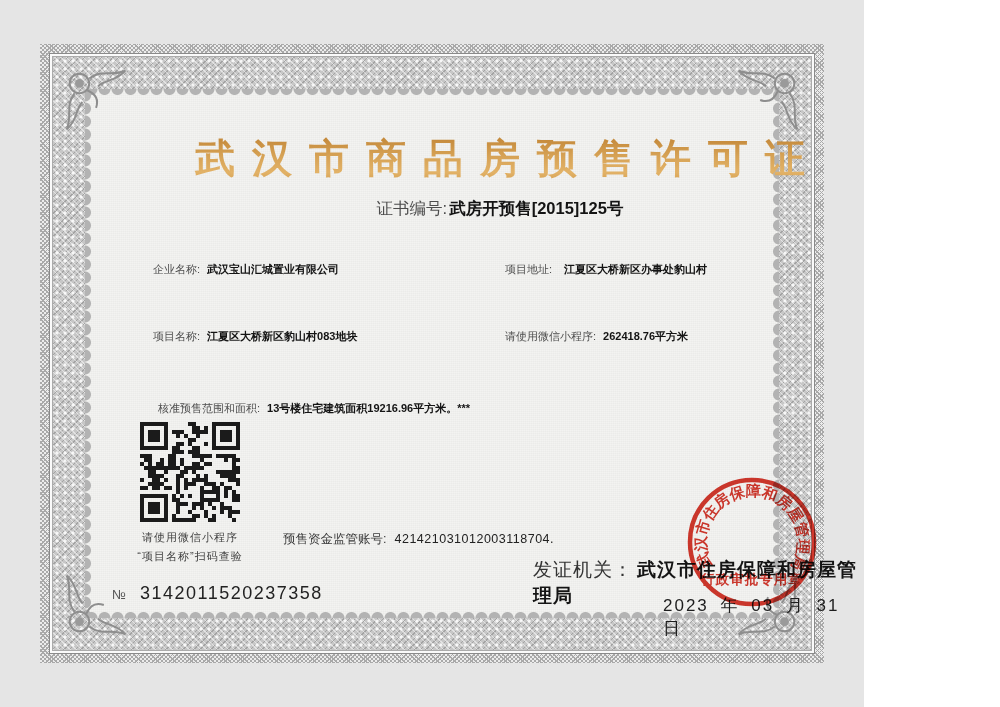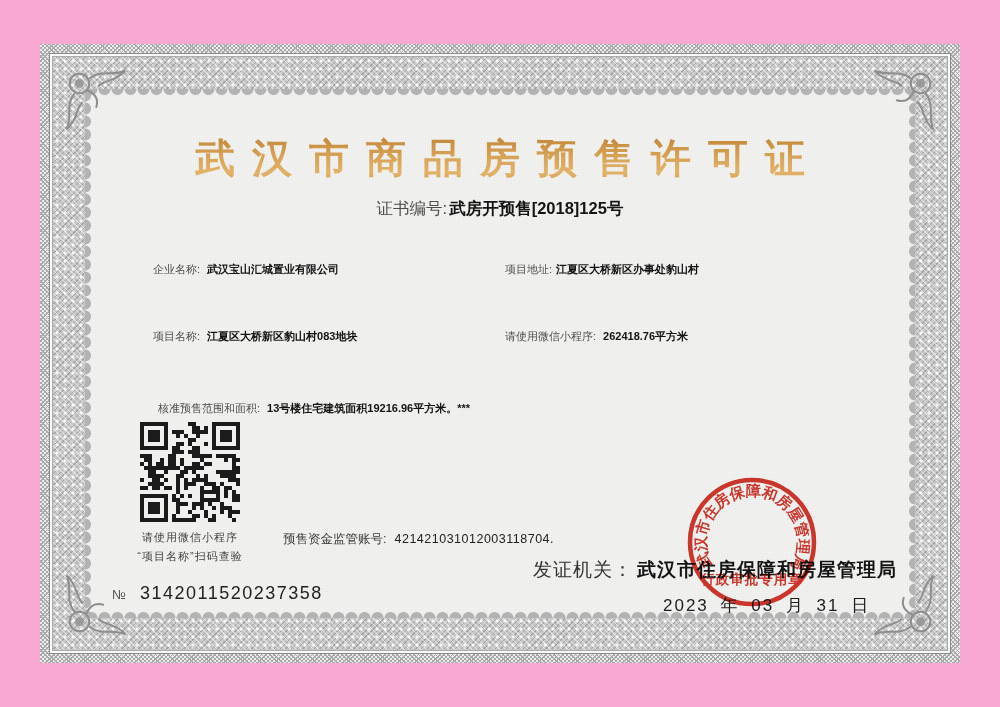--- a/index.html
+++ b/index.html
@@ -1,18 +1,18 @@
 <!DOCTYPE html>
 <html><head>
 <meta charset="utf-8">
 <style>
   html,body{margin:0;padding:0;background:#ffffff;}
   body{width:1000px;height:707px;overflow:hidden;
        font-family:"Liberation Sans","DejaVu Sans",sans-serif;}
-  .page{position:relative;width:1000px;height:707px;background:#f9a8d4;}
+  .page{position:relative;width:864px;height:707px;background:#e5e5e5;}
 
   
   .band-outer{position:absolute;left:40px;right:40px;top:44px;bottom:44px;
     background-color:#ececec;
     background-image:
       repeating-linear-gradient(45deg,#a9a9a9 0 1px,transparent 1px 3px),
       repeating-linear-gradient(135deg,#a9a9a9 0 1px,transparent 1px 3px);}
   .band-line{position:absolute;left:49px;right:49px;top:53px;bottom:53px;
     background:#fafafa;border:1px solid #8a8a8a;
     box-shadow:inset 0 0 0 2px #fafafa, inset 0 0 0 3px #ababab;}
@@ -154,28 +154,28 @@
         <path d="M32,31 C41,35 44,41 41,49"></path>
       </g>
     </svg>
   </div>
 
   <div class="content">
 
     <div class="title">武汉市商品房预售许可证</div>
 
     <div class="certno">
-      <span class="label">证书编号:</span><span class="value" style="margin-left:2px">武房开预售[2018]125号</span>
+      <span class="label">证书编号:</span><span class="value" style="margin-left:2px">武房开预售[2015]125号</span>
     </div>
 
     <div class="fieldline f-enterprise">
       <span class="label">企业名称:</span><span class="value">武汉宝山汇城置业有限公司</span>
     </div>
     <div class="fieldline f-address">
-      <span class="label">项目地址:</span><span class="value" style="margin-left:4px">江夏区大桥新区办事处豹山村</span>
+      <span class="label">项目地址:</span><span class="value" style="margin-left:12px">江夏区大桥新区办事处豹山村</span>
     </div>
     <div class="fieldline f-project">
       <span class="label">项目名称:</span><span class="value">江夏区大桥新区豹山村083地块</span>
     </div>
     <div class="fieldline f-area">
       <span class="label">请使用微信小程序:</span><span class="value">262418.76平方米</span>
     </div>
     <div class="fieldline f-scope">
       <span class="label">核准预售范围和面积:</span><span class="value">13号楼住宅建筑面积19216.96平方米。***</span>
     </div>

